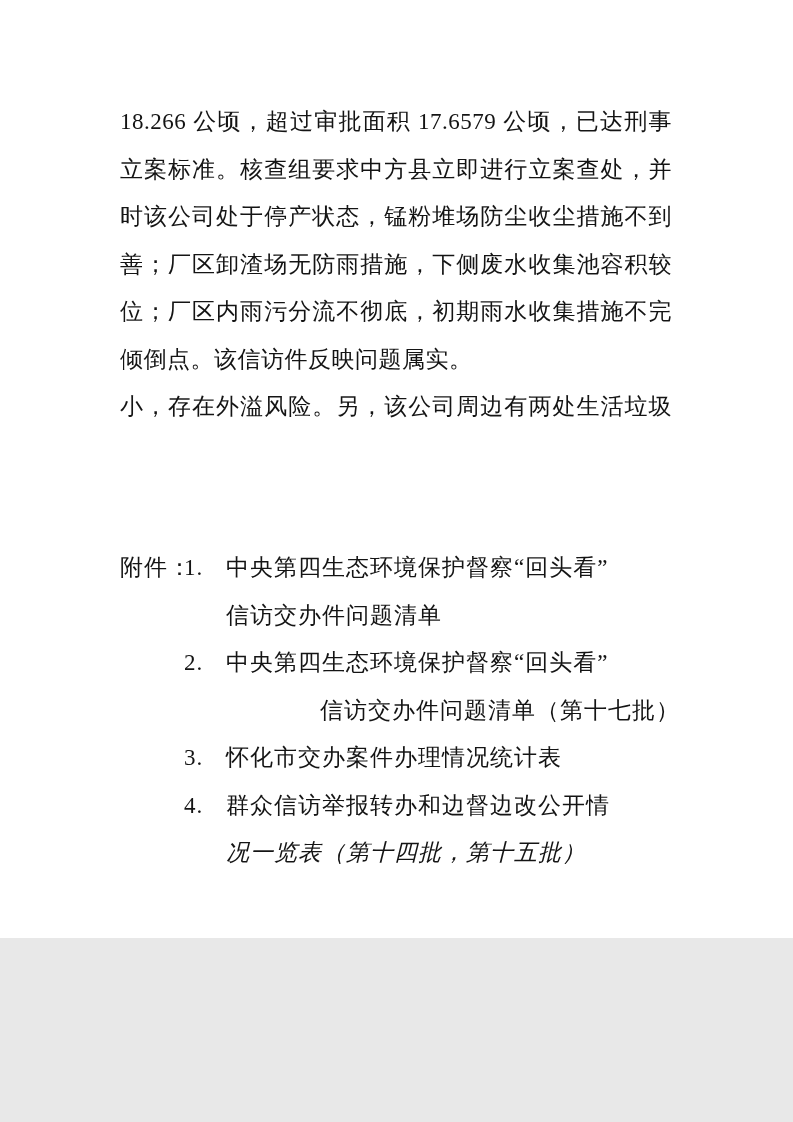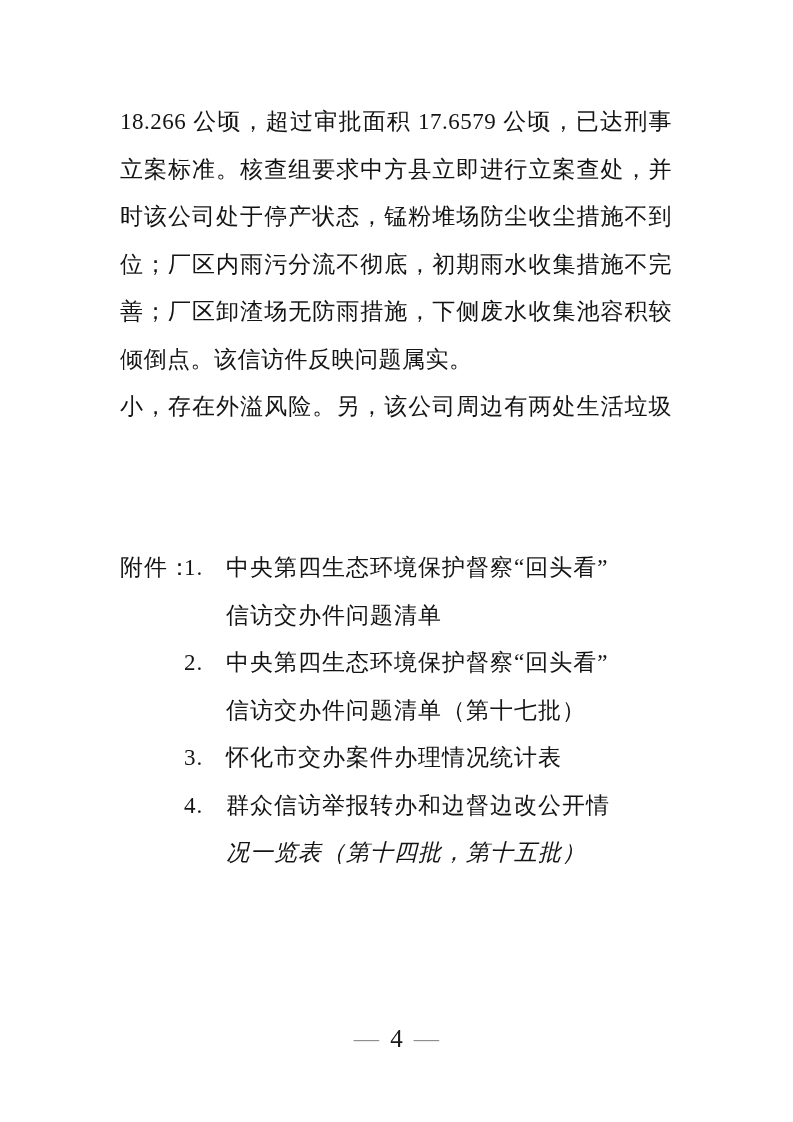--- a/index.html
+++ b/index.html
@@ -3,21 +3,21 @@
 <meta charset="utf-8">
 <style>
   html, body {
     margin: 0;
     padding: 0;
     background: #e8e8e8;
   }
   .page {
     position: relative;
     width: 793px;
-    height: 1122px;
+    height: 938px;
     margin: 0 auto;
     background: #ffffff;
     overflow: hidden;
     font-family: "Liberation Serif", "DejaVu Serif", serif;
     color: #141414;
   }
 
   
   .body-text {
     position: absolute;
@@ -52,21 +52,21 @@
     letter-spacing: 1px;
     display: grid;
     grid-template-columns: 64px 42px 1fr;
   }
   .att-label { grid-column: 1; grid-row: 1; white-space: nowrap; }
   .att-num   { grid-column: 2; white-space: nowrap; }
   .att-line  { grid-column: 3; white-space: nowrap; }
   .r1 { grid-row: 1; }
   .r2 { grid-row: 2; }
   .r3 { grid-row: 3; }
-  .r4 { grid-row: 4; }
+  .r4 { grid-row: 4; text-align: right; }
   .r5 { grid-row: 5; }
   .r6 { grid-row: 6; }
   .r7 { grid-row: 7; font-style: italic; }
 
   
   .footer {
     position: absolute;
     left: 0;
     top: 1022px;
     width: 100%;
@@ -93,22 +93,22 @@
 
   <div class="body-text">
 
     <div>
       <div class="line j">18.266 公顷，超过审批面积 17.6579 公顷，已达刑事</div>
       <div class="line j">立案标准。核查组要求中方县立即进行立案查处，并</div>
     </div>
 
     <div>
       <div class="line j">时该公司处于停产状态，锰粉堆场防尘收尘措施不到</div>
+      <div class="line j">善；厂区卸渣场无防雨措施，下侧废水收集池容积较</div>
       <div class="line j">位；厂区内雨污分流不彻底，初期雨水收集措施不完</div>
-      <div class="line j">善；厂区卸渣场无防雨措施，下侧废水收集池容积较</div>
       <div class="line">倾倒点。该信访件反映问题属实。</div>
       <div class="line j">小，存在外溢风险。另，该公司周边有两处生活垃圾</div>
     </div>
   </div>
 
   <div class="attachments">
     <div class="att-label r1">附件：</div>
 
     <div class="att-num r1">1.</div>
     <div class="att-line r1">中央第四生态环境保护督察“回头看”</div>

